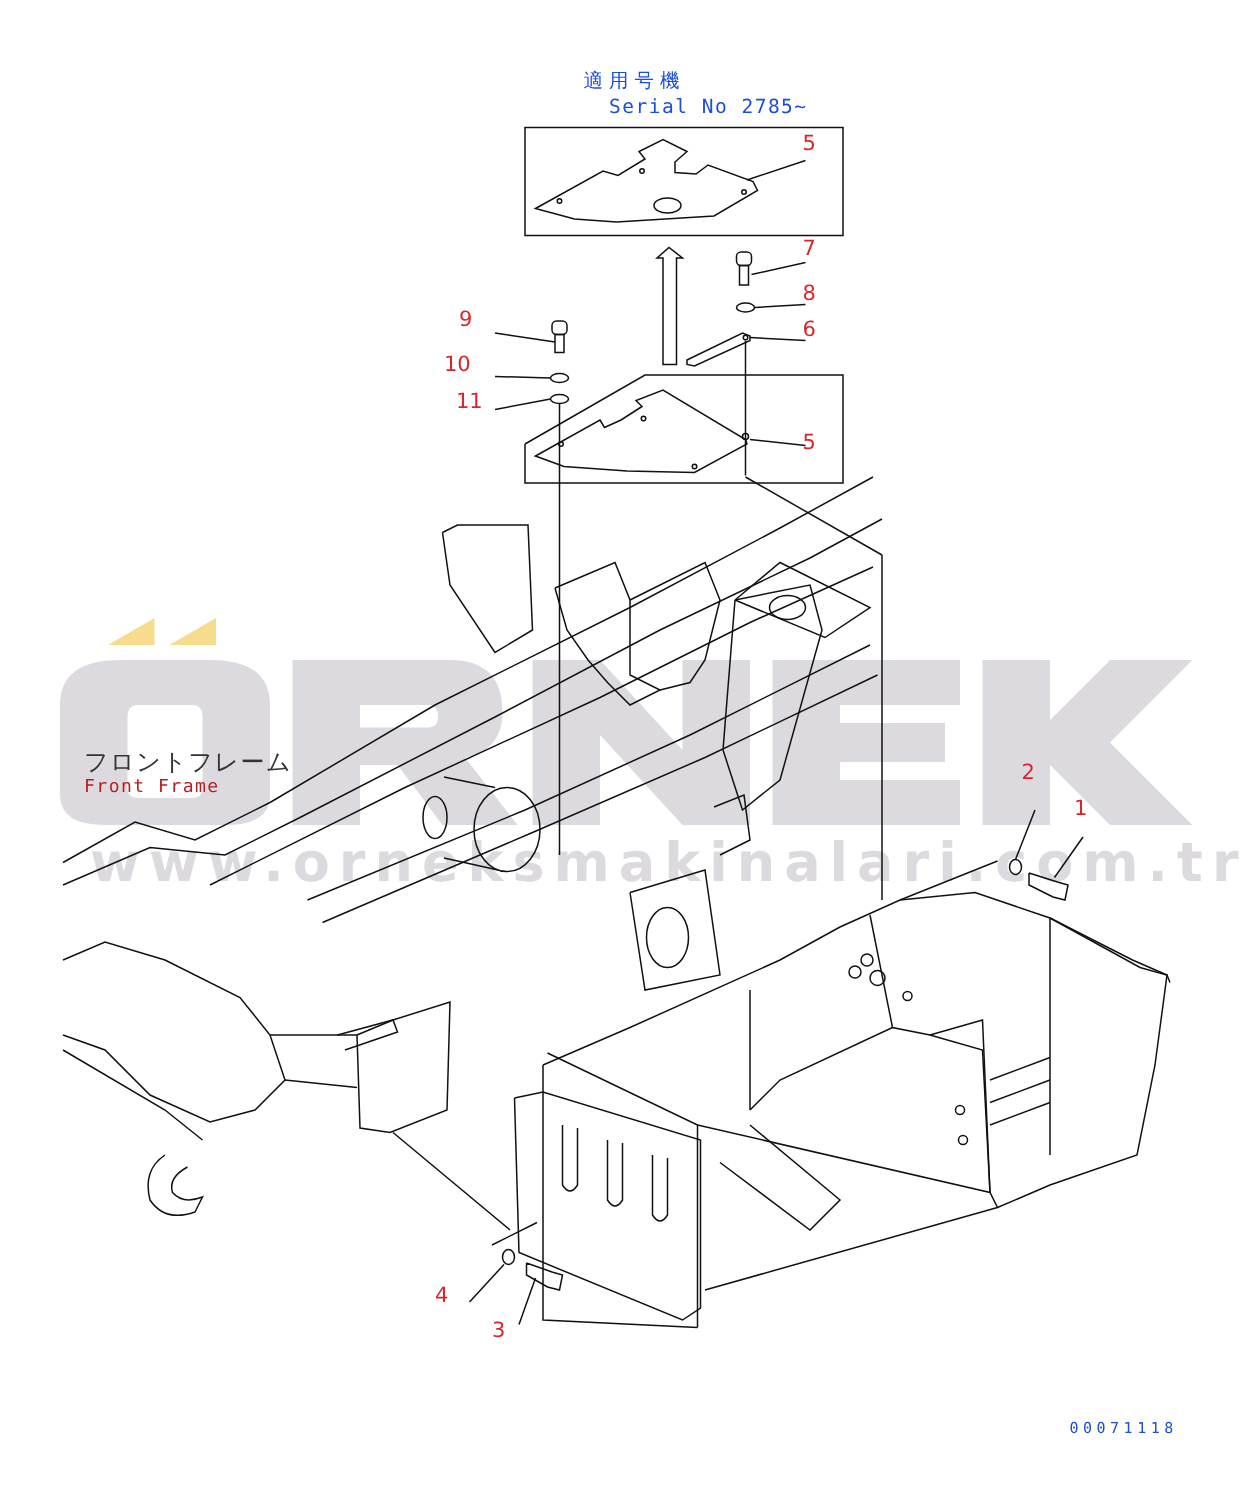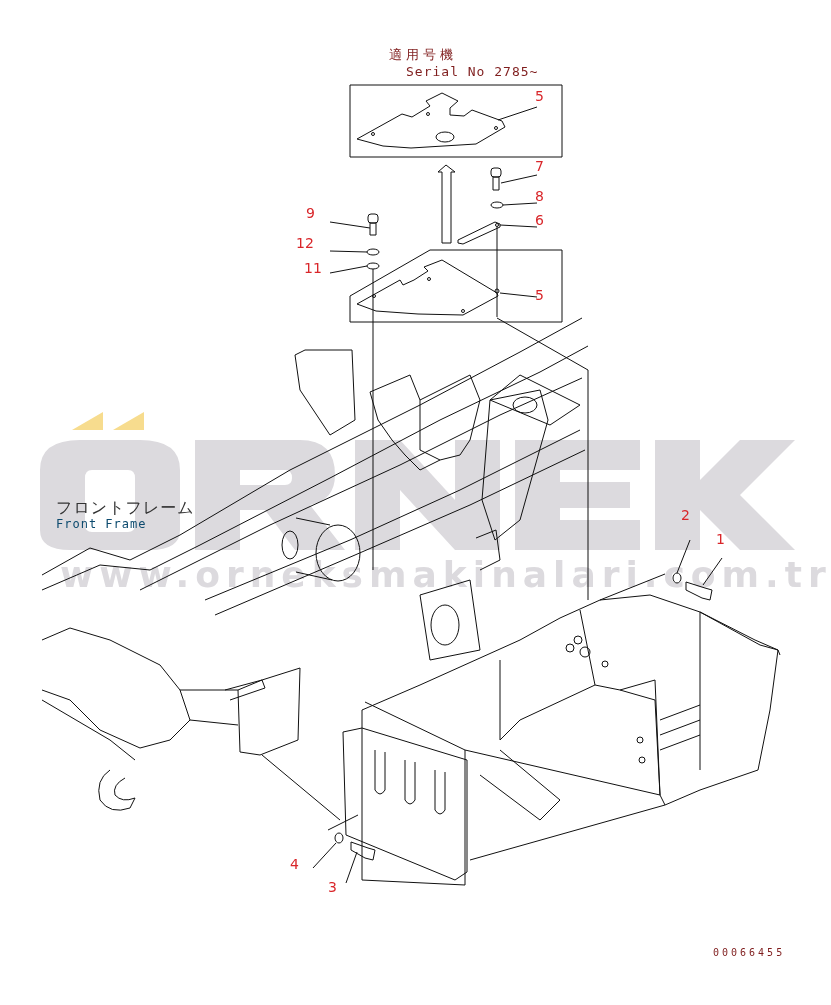--- a/index.html
+++ b/index.html
@@ -1,24 +1,24 @@
 <!DOCTYPE html>
 <html><head>
 <meta charset="utf-8">
 <style>
   html,body{margin:0;padding:0;background:#ffffff;}
   body{width:831px;height:1005px;position:relative;overflow:hidden;font-family:"DejaVu Sans",sans-serif;}
   #canvas{position:absolute;left:0;top:0;width:831px;height:1005px;}
   .wm{position:absolute;left:0;top:0;width:831px;height:1005px;pointer-events:none;}
   .lbl{position:absolute;font-family:"DejaVu Sans",sans-serif;font-size:14px;color:#d9262a;line-height:1;}
-  .cap{position:absolute;font-family:"DejaVu Sans Mono",monospace;color:#7f1d1d;line-height:1;white-space:pre;}
+  .cap{position:absolute;font-family:"DejaVu Sans Mono",monospace;color:#1d4ed8;line-height:1;white-space:pre;}
   .serial-jp{left:389px;top:48px;font-size:13px;letter-spacing:4px;}
   .serial-en{left:389px;top:65px;font-size:13px;letter-spacing:1px;margin-left:17px;}
   .ff-jp{left:56px;top:500px;font-size:16px;letter-spacing:1px;color:#333;}
-  .ff-en{left:56px;top:518px;font-size:12px;letter-spacing:1px;color:#0c4a6e;}
+  .ff-en{left:56px;top:518px;font-size:12px;letter-spacing:1px;color:#b91c1c;}
   .docno{left:713px;top:948px;font-size:10px;letter-spacing:3px;}
   svg line,svg polyline,svg polygon,svg path,svg rect,svg ellipse,svg circle{vector-effect:non-scaling-stroke;}
 </style>
 </head>
 <body>
 
 <svg class="wm" viewBox="0 0 831 1005" xmlns="http://www.w3.org/2000/svg">
 
   <polygon points="72,430 103,412 103,430" fill="#f7dc8e"></polygon>
   <polygon points="113,430 144,412 144,430" fill="#f7dc8e"></polygon>
@@ -175,26 +175,26 @@
     <polyline points="351,842 368,848 375,850 373,860 365,858 351,850 351,842"></polyline>
     <line x1="357" y1="852" x2="346" y2="883"></line>
     <line x1="328" y1="830" x2="358" y2="815"></line>
   </g>
 </svg>
 
 <div class="cap serial-jp">適用号機</div>
 <div class="cap serial-en">Serial No 2785~</div>
 <div class="cap ff-jp">フロントフレーム</div>
 <div class="cap ff-en">Front Frame</div>
-<div class="cap docno">00066455</div>
+<div class="cap docno">00071118</div>
 
 <div class="lbl" style="left:716px;top:532px">1</div>
 <div class="lbl" style="left:681px;top:508px">2</div>
 <div class="lbl" style="left:328px;top:880px">3</div>
 <div class="lbl" style="left:290px;top:857px">4</div>
 <div class="lbl" style="left:535px;top:89px">5</div>
 <div class="lbl" style="left:535px;top:288px">5</div>
 <div class="lbl" style="left:535px;top:213px">6</div>
 <div class="lbl" style="left:535px;top:159px">7</div>
 <div class="lbl" style="left:535px;top:189px">8</div>
 <div class="lbl" style="left:306px;top:206px">9</div>
-<div class="lbl" style="left:296px;top:236px">12</div>
+<div class="lbl" style="left:296px;top:236px">10</div>
 <div class="lbl" style="left:304px;top:261px">11</div>
 
 </body></html>

